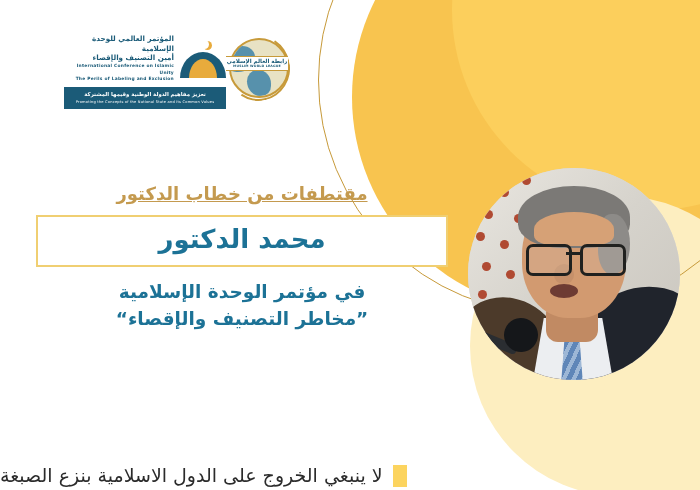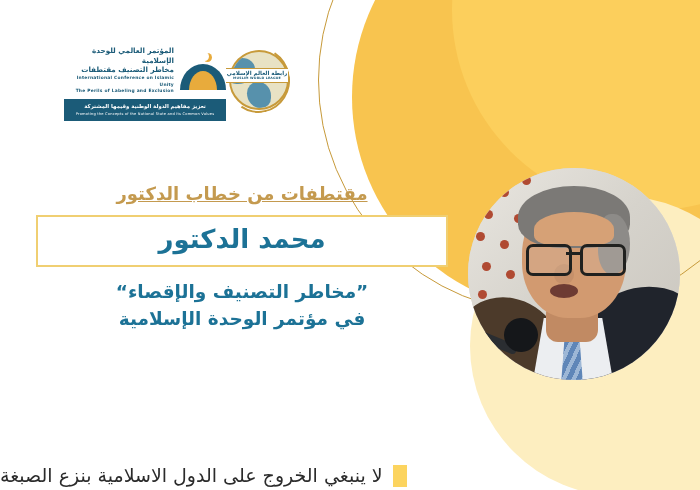--- a/index.html
+++ b/index.html
@@ -76,21 +76,21 @@
     height: 466px;
     border-radius: 50%;
     border: 1px solid #c79a3a;
     background: transparent;
   }
 
   
   .logo-row {
     position: absolute;
     left: 64px;
-    top: 46px;
+    top: 34px;
     display: flex;
     align-items: flex-start;
   }
 
   .conf-logo {
     display: flex;
     flex-direction: column;
     width: 162px;
   }
   .conf-logo-top {
@@ -525,21 +525,21 @@
     <div class="wedge-pale-2"></div>
     <div class="arc-outline"></div>
   </div>
 
   <div class="logo-row">
 
     <div class="conf-logo">
       <div class="conf-logo-top">
         <div class="conf-logo-words">
           <div class="conf-ar-1">المؤتمر العالمي للوحدة الإسلامية</div>
-          <div class="conf-ar-2">مخاطر التصنيف مقتطفات</div>
+          <div class="conf-ar-2">أمين التصنيف والإقصاء</div>
           <div class="conf-en-1">International Conference on Islamic Unity</div>
           <div class="conf-en-2">The Perils of Labeling and Exclusion</div>
         </div>
         <div class="conf-mark">
           <div class="dome"></div>
           <div class="dome-inner"></div>
           <div class="crescent"></div>
         </div>
       </div>
       <div class="conf-banner">
@@ -561,22 +561,22 @@
 
   <div class="text-block">
     <div class="kicker">مقتطفات من خطاب الدكتور</div>
 
     <div class="name-box">
       <div class="name-text">محمد الدكتور</div>
     </div>
 
 
     <div class="conf-title">
+      <div>في مؤتمر الوحدة الإسلامية</div>
       <div>”مخاطر التصنيف والإقصاء“</div>
-      <div>في مؤتمر الوحدة الإسلامية</div>
     </div>
   </div>
 
   <div class="portrait">
     <div class="backdrop"></div>
     <div class="dots">
       <i style="left:52px; top:6px;"></i>
       <i style="left:30px; top:18px;"></i>
       <i style="left:62px; top:26px;"></i>
       <i style="left:14px; top:40px;"></i>

